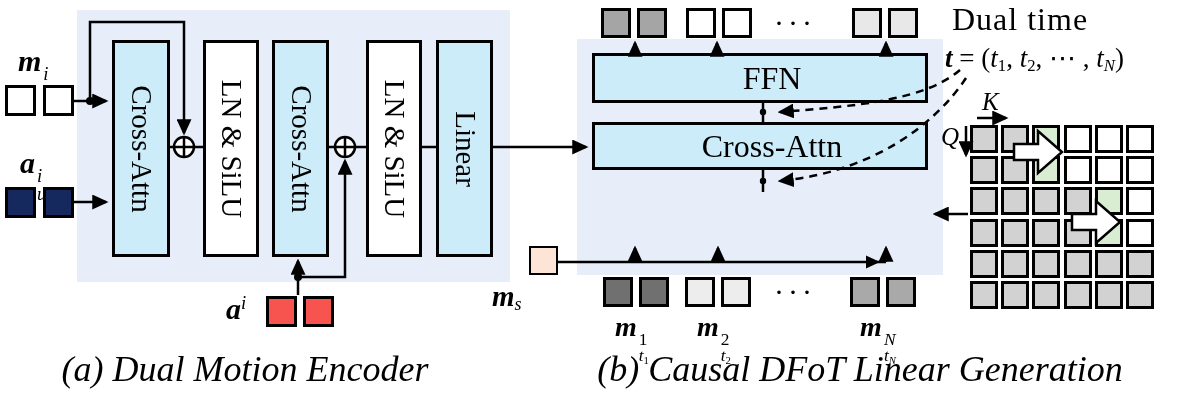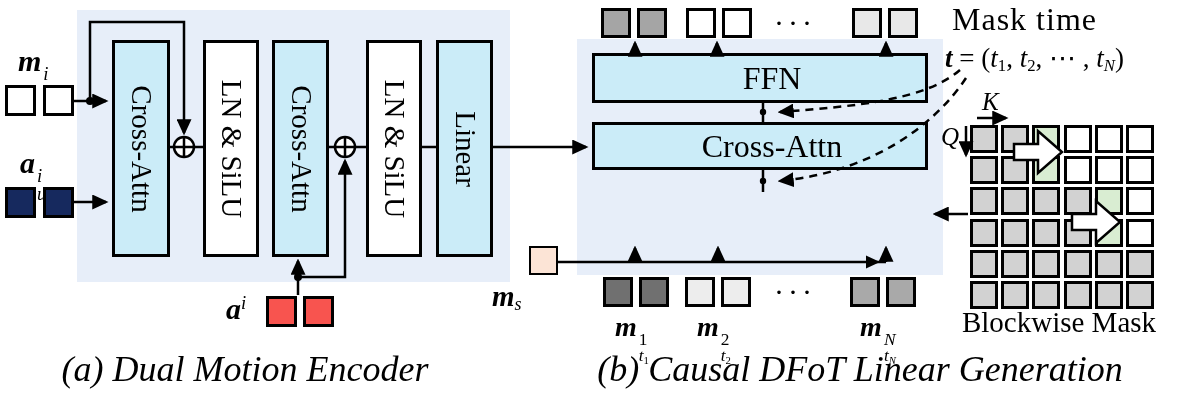--- a/index.html
+++ b/index.html
@@ -113,21 +113,21 @@
         <span class="msup"><span class="m-n">2</span></span>
         <span class="msub"><span class="m-i">t</span><span class="m-sub">2</span></span>
       </span></div>
   <div class="math z2" style="left:843px;top:311px;width:70px;text-align:center;font-size:28px;"><span class="m-bi">m</span><span class="mstack">
         <span class="msup"><span class="m-i">N</span></span>
         <span class="msub"><span class="m-i">t</span><span class="m-subi">N</span></span>
       </span></div>
 
   <div class="cap z2" style="left:540px;top:348px;width:640px;">(b) Causal DFoT Linear Generation</div>
 
-  <div class="abs z2" style="left:952px;top:1px;font-size:32px;letter-spacing:1px;">Mask time</div>
+  <div class="abs z2" style="left:952px;top:1px;font-size:32px;letter-spacing:1px;">Dual time</div>
   <div class="math z2" style="left:945px;top:42px;font-size:27px;"><span class="m-bi">t</span><span class="m-n"> = (</span><span class="m-i">t</span><span class="m-sub">1</span><span class="m-n">, </span><span class="m-i">t</span><span class="m-sub">2</span><span class="m-n">, ⋯ , </span><span class="m-i">t</span><span class="m-subi">N</span><span class="m-n">)</span></div>
 
   <div class="abs z2" style="left:982px;top:88px;font-size:25px;font-style:italic;">K</div>
   <div class="abs z2" style="left:941px;top:123px;font-size:25px;font-style:italic;">Q</div>
 
 
   <div id="maskgrid" class="z2">
       <div class="mask-cell" style="background-color: rgb(210, 210, 210);"></div>
       <div class="mask-cell" style="background-color: rgb(210, 210, 210);"></div>
       <div class="mask-cell" style="background-color: rgb(217, 237, 210);"></div>
@@ -159,21 +159,20 @@
       <div class="mask-cell" style="background-color: rgb(210, 210, 210);"></div>
       <div class="mask-cell" style="background-color: rgb(210, 210, 210);"></div>
       <div class="mask-cell" style="background-color: rgb(210, 210, 210);"></div>
       <div class="mask-cell" style="background-color: rgb(210, 210, 210);"></div>
       <div class="mask-cell" style="background-color: rgb(210, 210, 210);"></div>
       <div class="mask-cell" style="background-color: rgb(210, 210, 210);"></div>
       <div class="mask-cell" style="background-color: rgb(210, 210, 210);"></div>
       <div class="mask-cell" style="background-color: rgb(210, 210, 210);"></div>
     </div>
 
-  <div class="abs z2" style="left:945px;top:306px;width:228px;font-size:29px;text-align:center;">Blockwise Mask</div>
 
   <svg class="overlay" width="1181" height="408" viewBox="0 0 1181 408">
     <defs>
       <marker id="ah" markerWidth="6.5" markerHeight="6" refX="5.5" refY="3" orient="auto">
         <path d="M0,0 L6.5,3 L0,6 Z" fill="#000"></path>
       </marker>
     </defs>
     <g stroke="#000" stroke-width="2.5" fill="none">
 
       <path d="M74,101 H106" marker-end="url(#ah)"></path>

